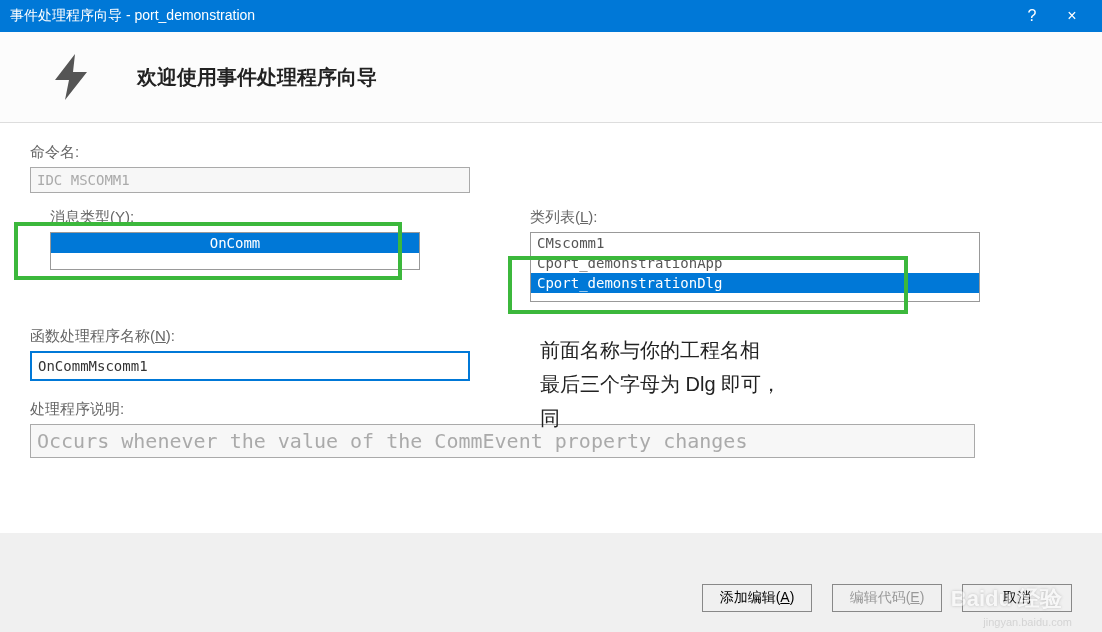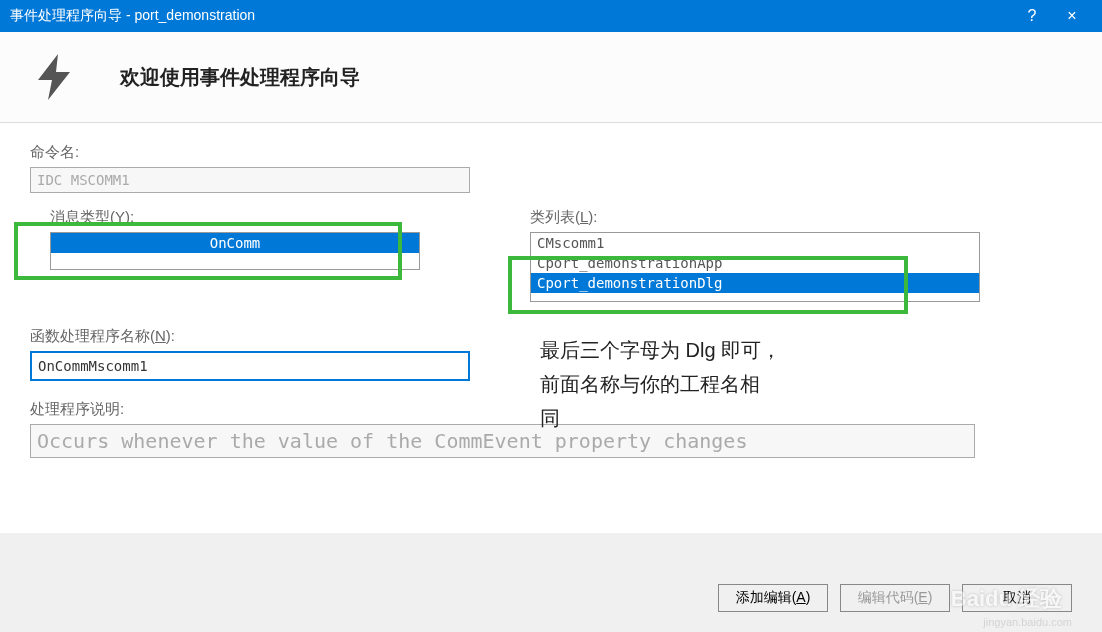--- a/index.html
+++ b/index.html
@@ -2,21 +2,21 @@
 <html><head>
   <meta charset="utf-8">
   <style>
     * { box-sizing: border-box; margin: 0; padding: 0; }
     body { font-family: "Microsoft YaHei", SimSun, sans-serif; background: #f0f0f0; width: 1102px; height: 632px; overflow: hidden; position: relative; }
     
     .titlebar { background: #0078d7; color: #fff; height: 32px; display: flex; align-items: center; padding: 0 10px; font-size: 14px; }
     .titlebar-text { flex: 1; }
     .titlebar-btn { width: 40px; text-align: center; font-size: 16px; cursor: pointer; }
     
-    .header { background: #fcfcfc; padding: 20px 30px; border-bottom: 1px solid #ddd; display: flex; align-items: center; }
+    .header { background: #fcfcfc; padding: 20px 47px; border-bottom: 1px solid #ddd; display: flex; align-items: center; }
     .header-icon { width: 50px; height: 50px; margin-right: 40px; }
     .header-title { font-size: 20px; font-weight: bold; color: #222; }
     
     .content { padding: 20px 30px 10px 30px; background: #fff; min-height: 410px; position: relative; display: flex; flex-direction: column; }
     
     .field-label { font-size: 15px; color: #666; margin-bottom: 5px; display: block; }
     .underline { text-decoration: underline; }
     
     .input-disabled { width: 440px; border: 1px solid #aaa; background: #f7f7f7; color: #aaa; padding: 4px 6px; font-size: 14px; font-family: monospace; }
     
@@ -31,21 +31,21 @@
     .list-item.selected { background: #0078d7; color: #fff; }
     .highlight-left { position: absolute; left: 14px; top: 99px; width: 388px; height: 58px; pointer-events: none; border: 4px solid #3cb83c; }
     .highlight-right { position: absolute; left: 508px; top: 133px; width: 400px; height: 58px; pointer-events: none; border: 4px solid #3cb83c; }
     
     .input-active { width: 440px; border: 2px solid #0078d7; padding: 5px 6px; font-family: monospace; font-size: 14px; color: #333; }
     
     .desc-input { width: 945px; border: 1px solid #aaa; background: #f7f7f7; color: #aaa; padding: 4px 6px; font-family: monospace; font-size: 20px; }
     
     .annotation { position: absolute; left: 540px; top: 210px; font-size: 20px; color: #222; line-height: 1.7; }
     
-    .footer { position: absolute; bottom: 20px; right: 30px; display: flex; gap: 12px; padding-left: 28px; }
+    .footer { position: absolute; bottom: 20px; right: 30px; display: flex; gap: 20px; padding-left: 28px; }
     .btn { border: 1px solid #888; background: #f0f0f0; padding: 4px 14px; font-size: 14px; cursor: pointer; min-width: 110px; }
     .btn:disabled { color: #999; }
     
     .watermark { position: absolute; bottom: 18px; right: 40px; opacity: 0.5; font-size: 22px; color: #fff; text-shadow: 0 0 3px #888; pointer-events: none; font-weight: bold; margin-left: 20px; }
     .sub-watermark { position: absolute; bottom: 4px; right: 30px; opacity: 0.4; font-size: 11px; color: #aaa; pointer-events: none; }
   </style>
 </head>
 <body>
 
 <div class="titlebar">
@@ -98,22 +98,22 @@
     </label>
     <input class="input-active" value="OnCommMscomm1" style="">
   </div>
 
   <div style="margin-top: 19px;">
     <label class="field-label">处理程序说明:</label>
     <input class="desc-input" disabled="" value="Occurs whenever the value of the CommEvent property changes" style="">
   </div>
 
   <div class="annotation">
+    <div>前面名称与你的工程名相</div>
     <div>最后三个字母为 Dlg 即可，</div>
-    <div>前面名称与你的工程名相</div>
     <div>同</div>
   </div>
 
 </div>
 
 <div class="footer">
   <button class="btn">
     <span>添加编辑(</span><span class="underline">A</span><span>)</span>
   </button>
   <button class="btn" disabled="">

